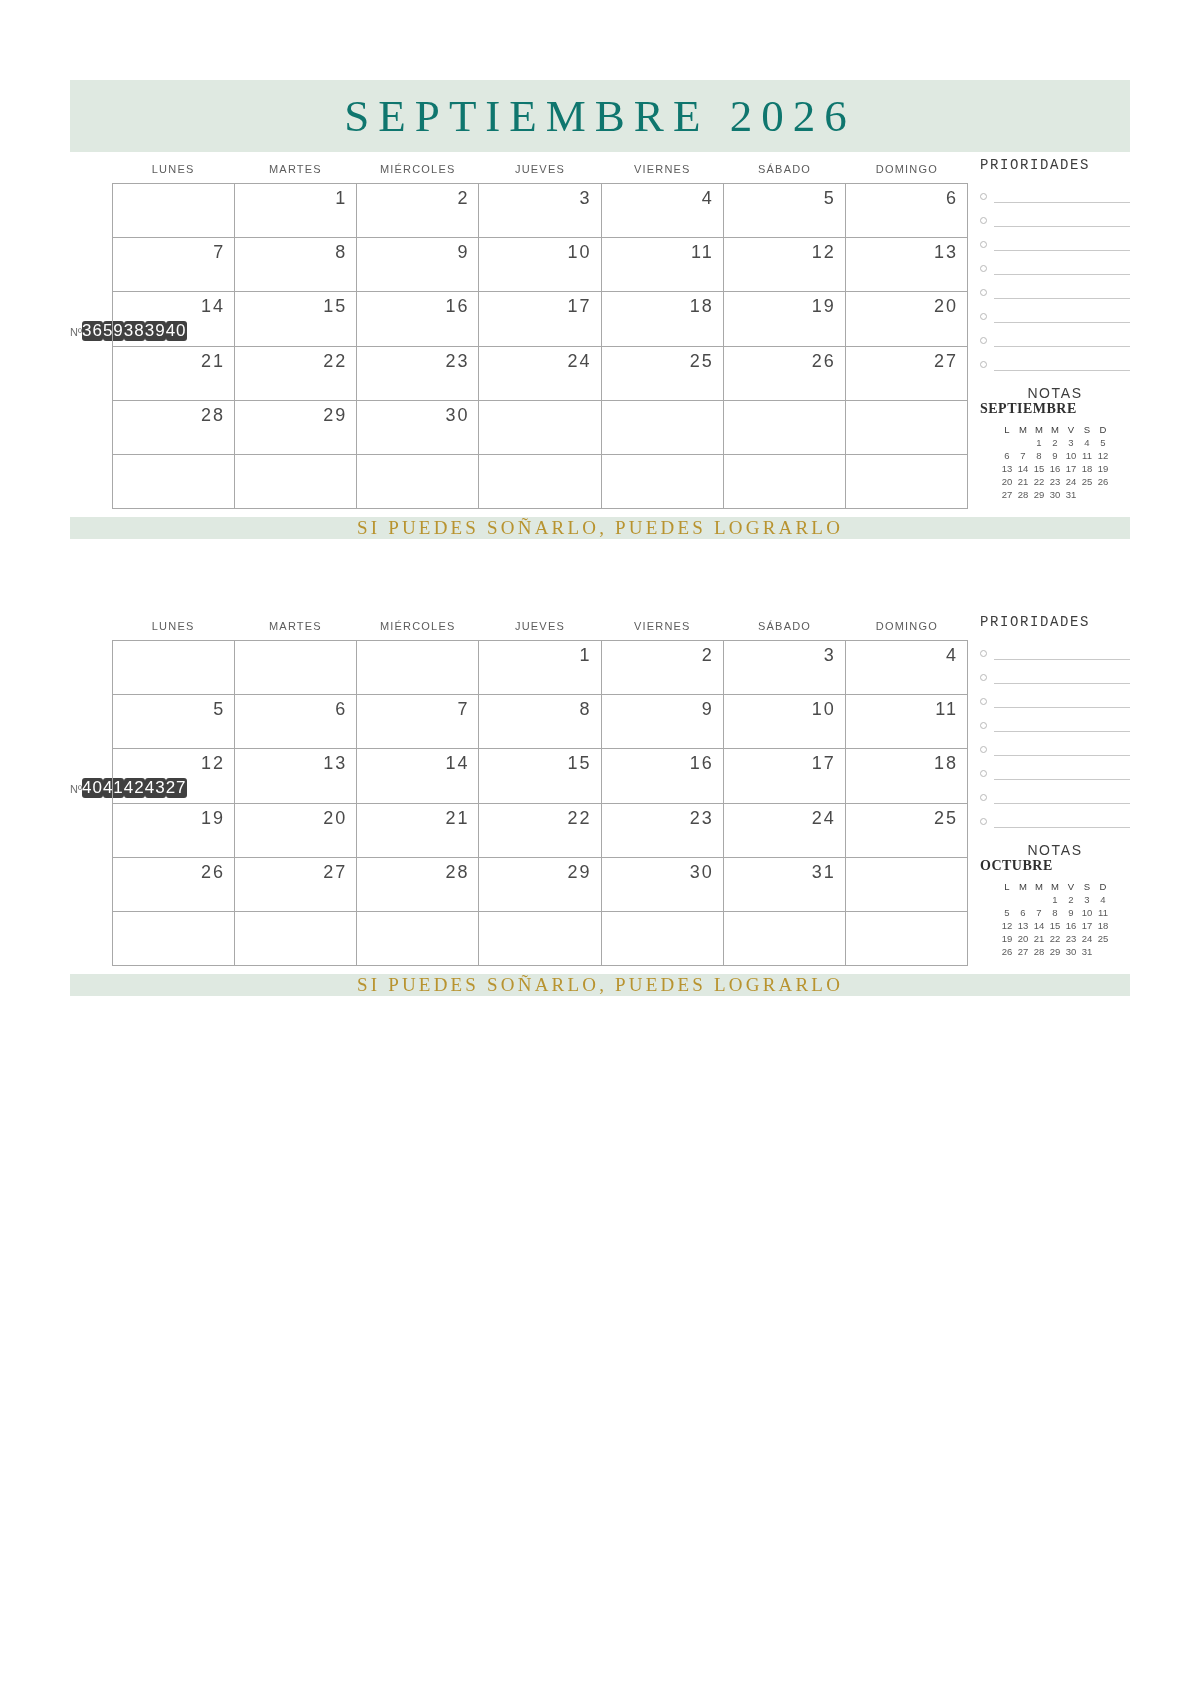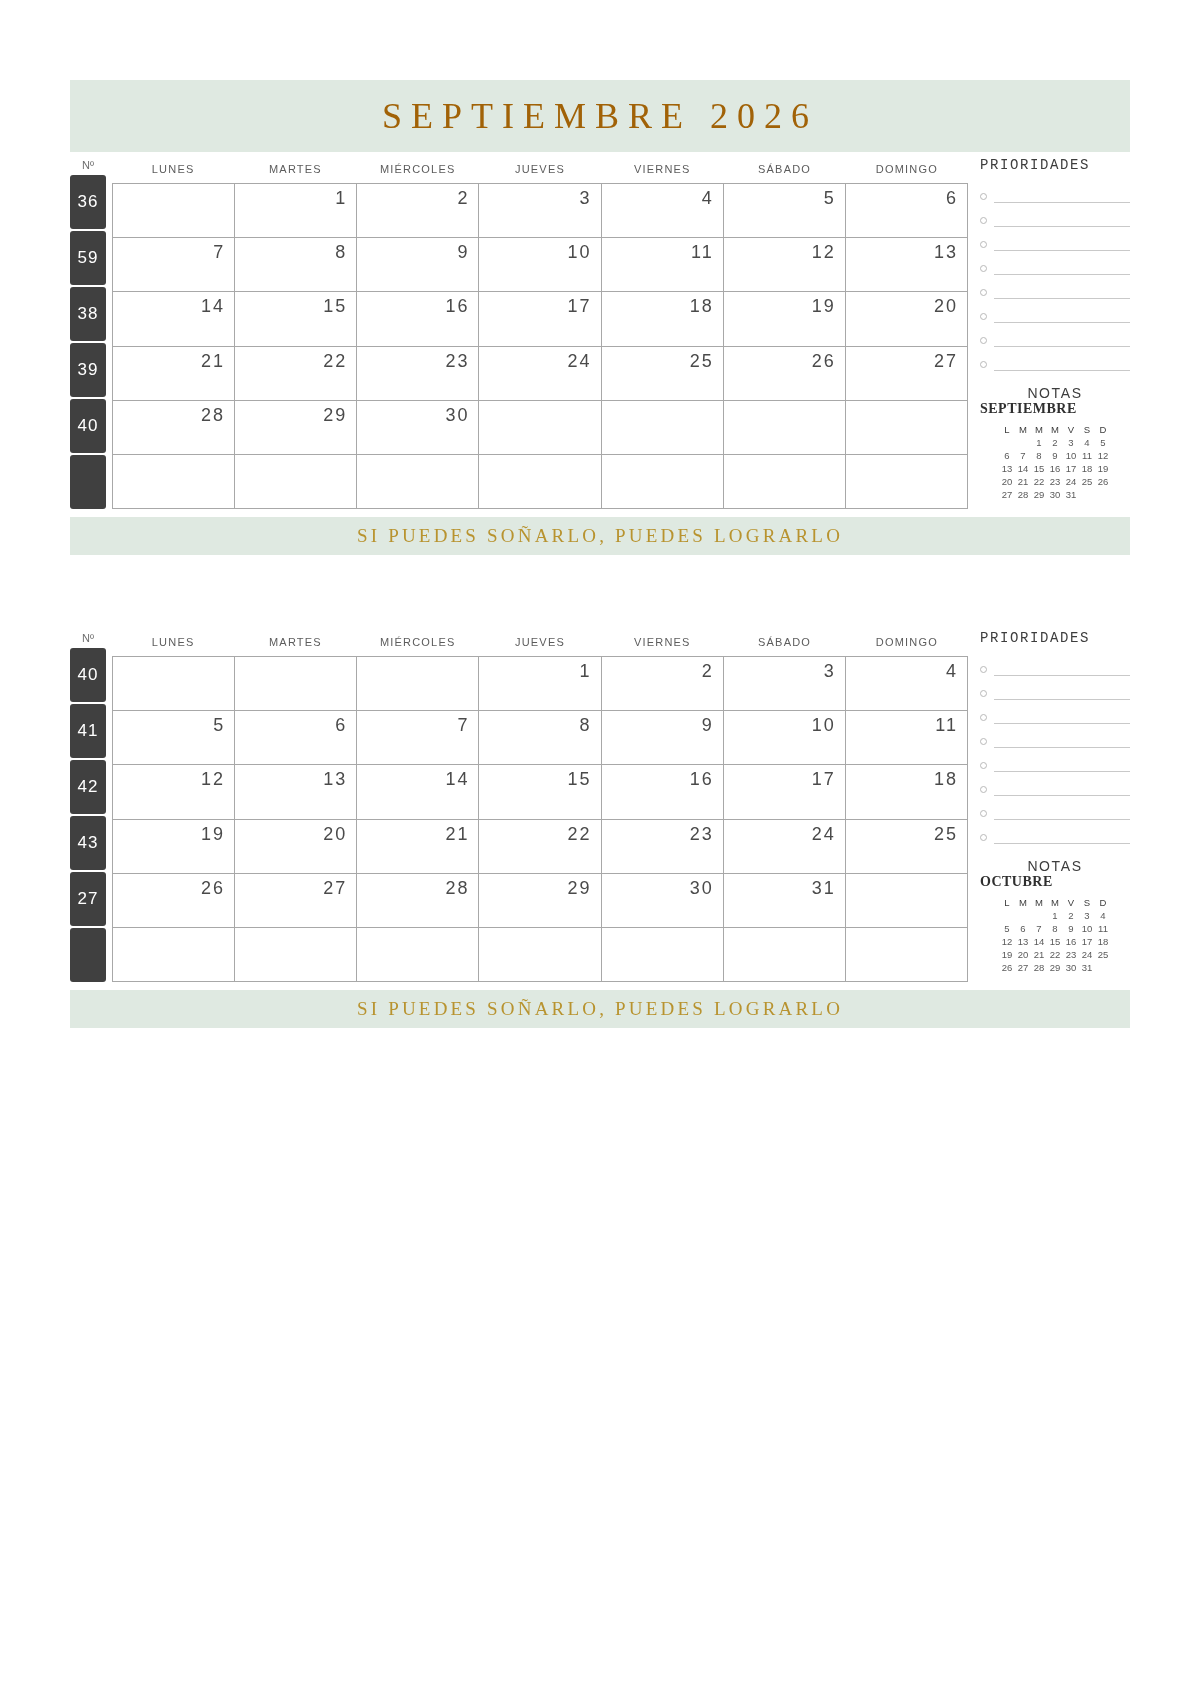--- a/index.html
+++ b/index.html
@@ -26,37 +26,38 @@
 
   
   .title-banner {
     background: #dfe9e1;
     height: 72px;
     display: flex;
     align-items: center;
     justify-content: center;
   }
   .title-text {
-    color: #a16207;
-    font-size: 36px;
+    color: #0f766e;
+    font-size: 45px;
     letter-spacing: 9px;
     font-family: "Liberation Serif", serif;
     font-weight: 400;
   }
 
   
   .body-row {
     display: flex;
     margin-top: 3px;
   }
   .weeknum-col {
     width: 36px;
     flex: 0 0 36px;
     display: flex;
-    flex-direction: column;
+    flex-direction: row;
+    align-items: center;
   }
   .wk-header {
     height: 20px;
     font-size: 11px;
     color: #6f6f6f;
     display: flex;
     align-items: center;
     justify-content: center;
     font-family: "Liberation Sans", sans-serif;
   }
@@ -190,21 +191,21 @@
     height: 13px;
     text-align: center;
     font-weight: normal;
     padding: 0;
   }
   table.mini th { color: #3d3d3d; }
 
   
   .motto {
     background: #dfe9e1;
-    height: 38px;
+    height: 22px;
     margin-top: 8px;
     display: flex;
     align-items: center;
     justify-content: center;
   }
   .motto span {
     color: #b8932f;
     font-size: 19px;
     letter-spacing: 3.2px;
     font-family: "Liberation Serif", serif;

